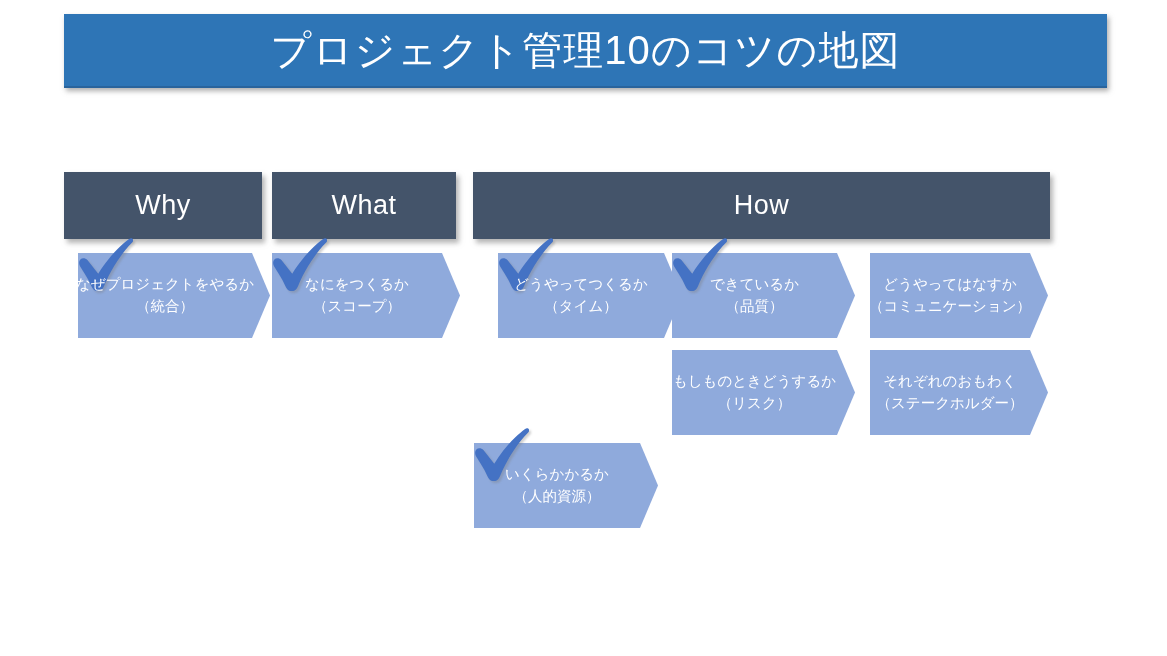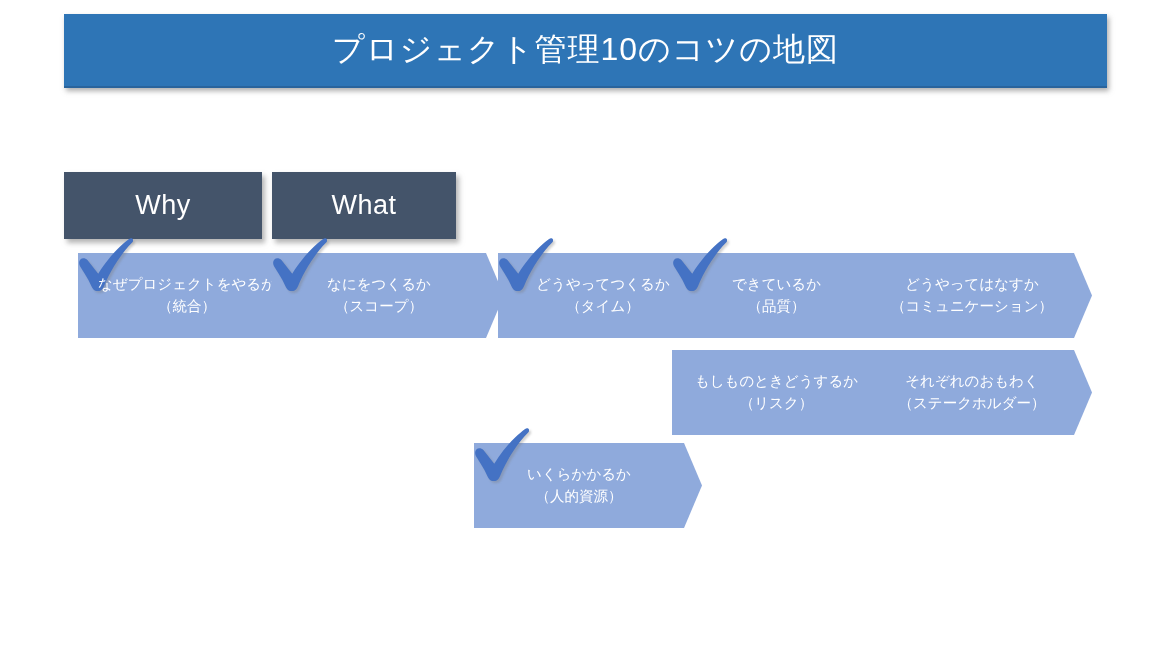--- a/index.html
+++ b/index.html
@@ -12,34 +12,34 @@
   }
   .title-banner{
     position:absolute;left:64px;top:14px;width:1043px;height:72px;
     background:var(--title-bg,#2E75B6);
     box-shadow:2px 3px 5px rgba(120,120,120,.6);
     border-bottom:2px solid #2a649c;
     display:flex;align-items:center;justify-content:center;
   }
   .title-banner .title-text{
     color:var(--text-on-dark,#fff);
-    font-size:32px;font-weight:500;letter-spacing:1px;
+    font-size:40px;font-weight:500;letter-spacing:1px;
     white-space:nowrap;
   }
   .header{
     position:absolute;top:136px;height:67px;
     background:var(--header-bg,#44546A);
     box-shadow:3px 4px 5px rgba(120,120,120,.55);
     display:flex;align-items:center;justify-content:center;margin-top:36px;
   }
   .header span{
     color:var(--text-on-dark,#fff);
     font-size:27px;font-weight:400;letter-spacing:.5px;
   }
-  .card{position:absolute;height:85px;padding-left:44px;}
+  .card{position:absolute;height:85px;}
   .card .card-bg{
     position:absolute;inset:0;
     background:var(--card-bg,#8FAADC);
     clip-path:polygon(0 0, calc(100% - 18px) 0, 100% 50%, calc(100% - 18px) 100%, 0 100%);
     filter:drop-shadow(3px 4px 3px rgba(125,125,125,.55));
   }
   .card .card-text{
     position:absolute;inset:0;padding-right:18px;
     display:flex;flex-direction:column;justify-content:center;align-items:center;
     color:var(--text-on-dark,#fff);
@@ -59,20 +59,23 @@
 
   <div class="title-banner">
     <div class="title-text">プロジェクト管理10のコツの地図</div>
   </div>
 
   <div class="header" style="left:64px;width:198px">
     <span>Why</span>
   </div>
   <div class="header" style="left:272px;width:184px">
     <span>What</span>
+  </div>
+  <div class="header" style="left:473px;width:577px">
+    <span>How</span>
   </div>
 
   <div class="card" style="left:78px;top:253px;width:192px">
     <div class="card-bg"></div>
     <svg class="check" viewBox="0 0 60 56">
         <path d="M5,30 C2,24 8,19 13,24 L24,38 C36,19 48,8 56,2 C59,0 62,3 59,6 C48,17 37,34 30,51 C27,58 20,58 17,51 C13,42 8,35 5,30 Z"></path>
       </svg>
     <div class="card-text">
       <span>なぜプロジェクトをやるか</span>
       <span>（統合）</span>

